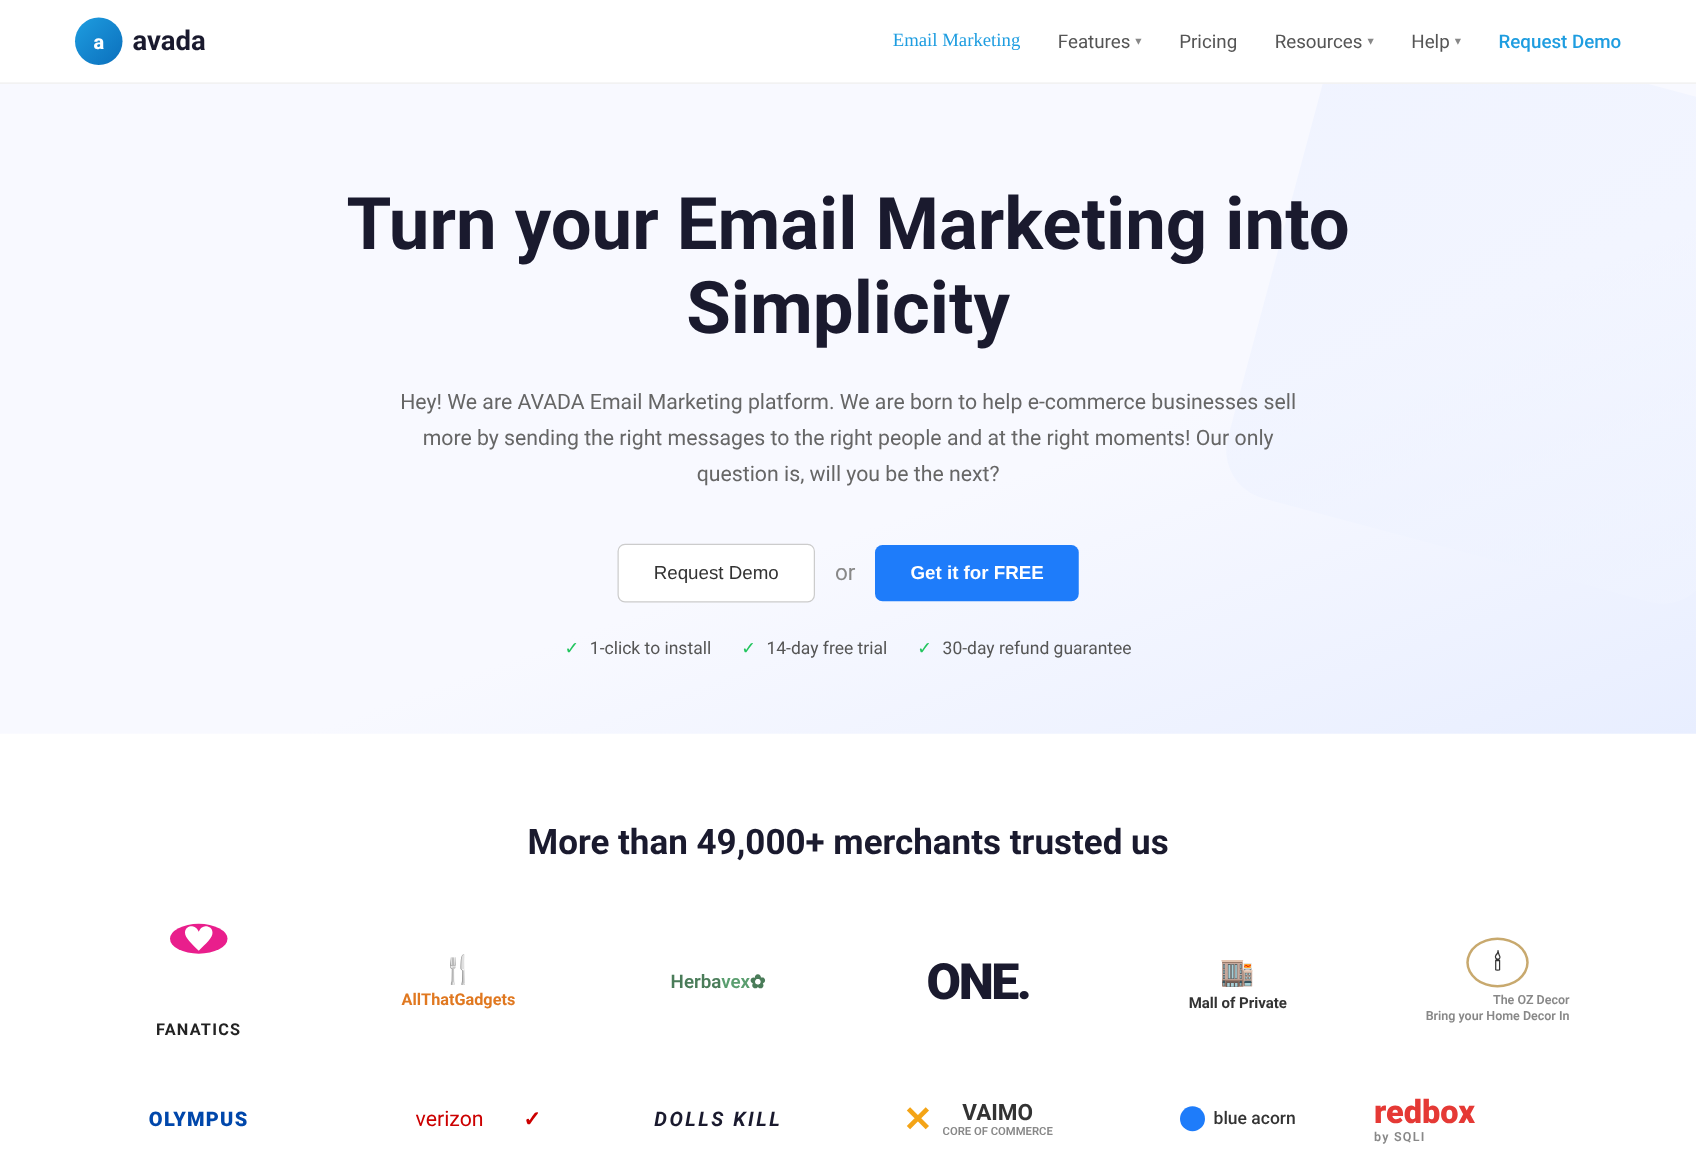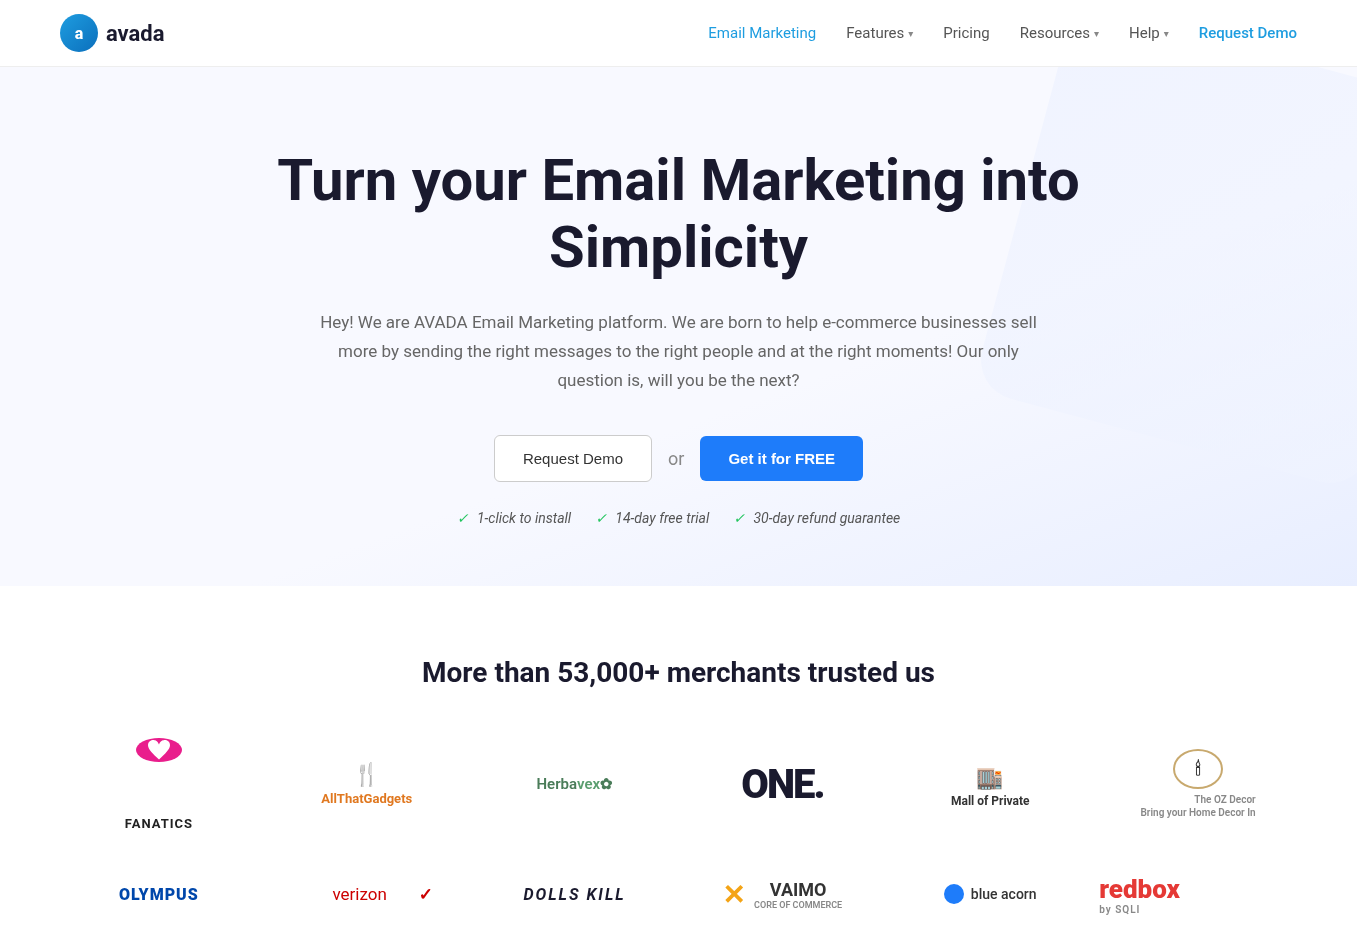--- a/index.html
+++ b/index.html
@@ -13,21 +13,21 @@
     }
     .logo { display: flex; align-items: center; gap: 8px; text-decoration: none; }
     .logo-icon {
       width: 38px; height: 38px; background: linear-gradient(135deg, #1e9de0, #0b6fbc);
       border-radius: 50%; display: flex; align-items: center; justify-content: center;
       color: #fff; font-weight: 800; font-size: 16px;
     }
     .logo-text { font-size: 22px; font-weight: 700; color: #1a1a2e; }
     .nav-links { display: flex; align-items: center; gap: 30px; }
     .nav-link { text-decoration: none; font-size: 15px; color: #555; cursor: pointer; }
-    .nav-link.active { color: #1e9de0; }
+    .nav-link.active { color: #1e9de0; font-family: Liberation Serif, serif; }
     .nav-link-dropdown { display: flex; align-items: center; gap: 4px; }
     .chevron { font-size: 10px; color: #888; }
     .nav-demo-btn {
       text-decoration: none; color: #1e9de0; font-size: 15px; font-weight: 500;
       cursor: pointer;
     }
 
     
     .hero {
       text-align: center; padding: 80px 60px 60px;
@@ -59,21 +59,21 @@
       padding: 14px 28px; border: 1.5px solid #ccc; border-radius: 6px;
       font-size: 15px; background: #fff; cursor: pointer; color: #333;
     }
     .btn-or { font-size: 18px; color: #888; }
     .btn-primary {
       padding: 14px 28px; border-radius: 6px; font-size: 15px;
       background: #1e7cfa; color: #fff; border: none; cursor: pointer; font-weight: 600;
     }
     .hero-badges {
       display: flex; align-items: center; justify-content: center; gap: 24px;
-      font-size: 14px; color: #555; font-style: italic;
+      font-size: 14px; color: #555;
     }
     .badge-check { color: #22c55e; margin-right: 5px; }
 
     
     .merchants { padding: 70px 60px 60px; text-align: center; }
     .merchants h2 { font-size: 28px; font-weight: 700; color: #1a1a2e; margin-bottom: 60px; }
 
     
     .logo-grid {
       display: grid; grid-template-columns: repeat(6, 1fr);
@@ -177,21 +177,21 @@
       </span>
       <span>
         <span class="badge-check">✓</span>
         <span>30-day refund guarantee</span>
       </span>
     </div>
   </div>
 </section>
 
 <section class="merchants">
-  <h2>More than 53,000+ merchants trusted us</h2>
+  <h2>More than 49,000+ merchants trusted us</h2>
 
   <div class="logo-grid">
 
     <div class="brand-logo brand-fanatics">
       <div class="fan-icon">
         <svg viewBox="0 0 24 24" xmlns="http://www.w3.org/2000/svg">
           <path d="M12 21.593c-5.63-5.539-11-10.297-11-14.402 0-3.791 3.068-5.191 5.281-5.191 1.312 0 4.151.501 5.719 4.457 1.59-3.968 4.464-4.447 5.726-4.447 2.54 0 5.274 1.621 5.274 5.181 0 4.069-5.136 8.625-11 14.402z"></path>
         </svg>
       </div>
       <span>FANATICS</span>

